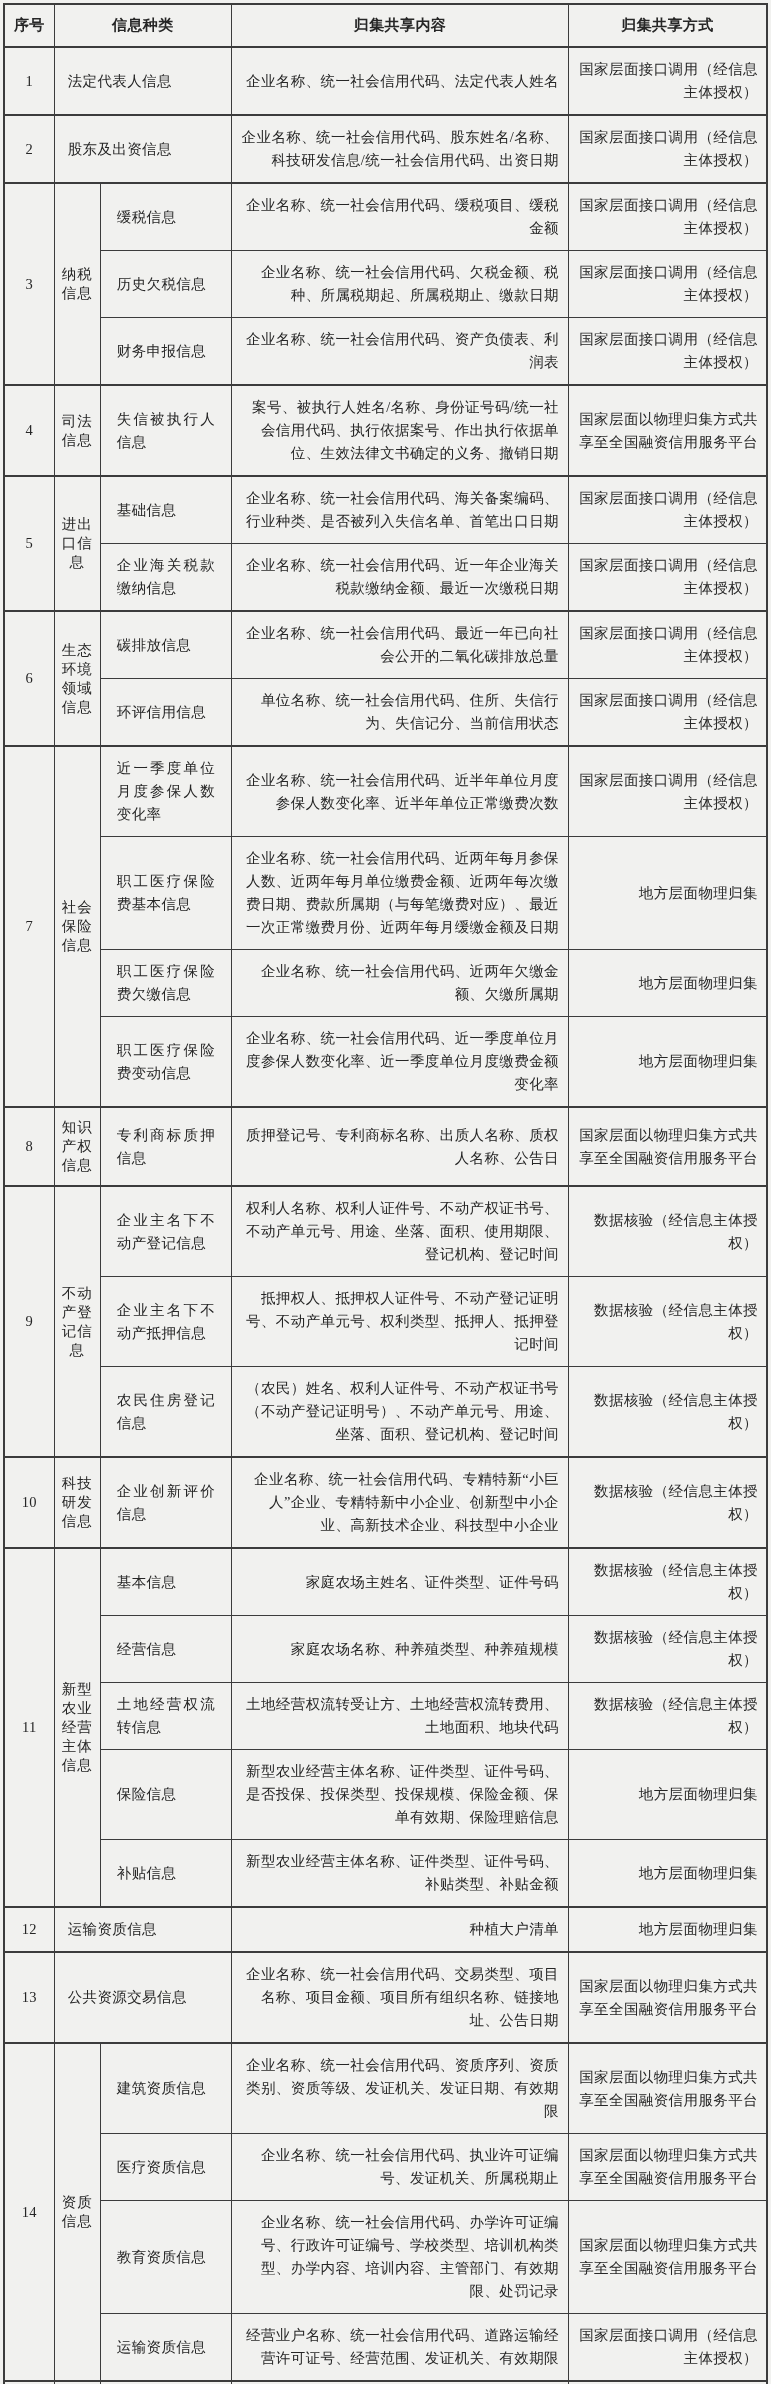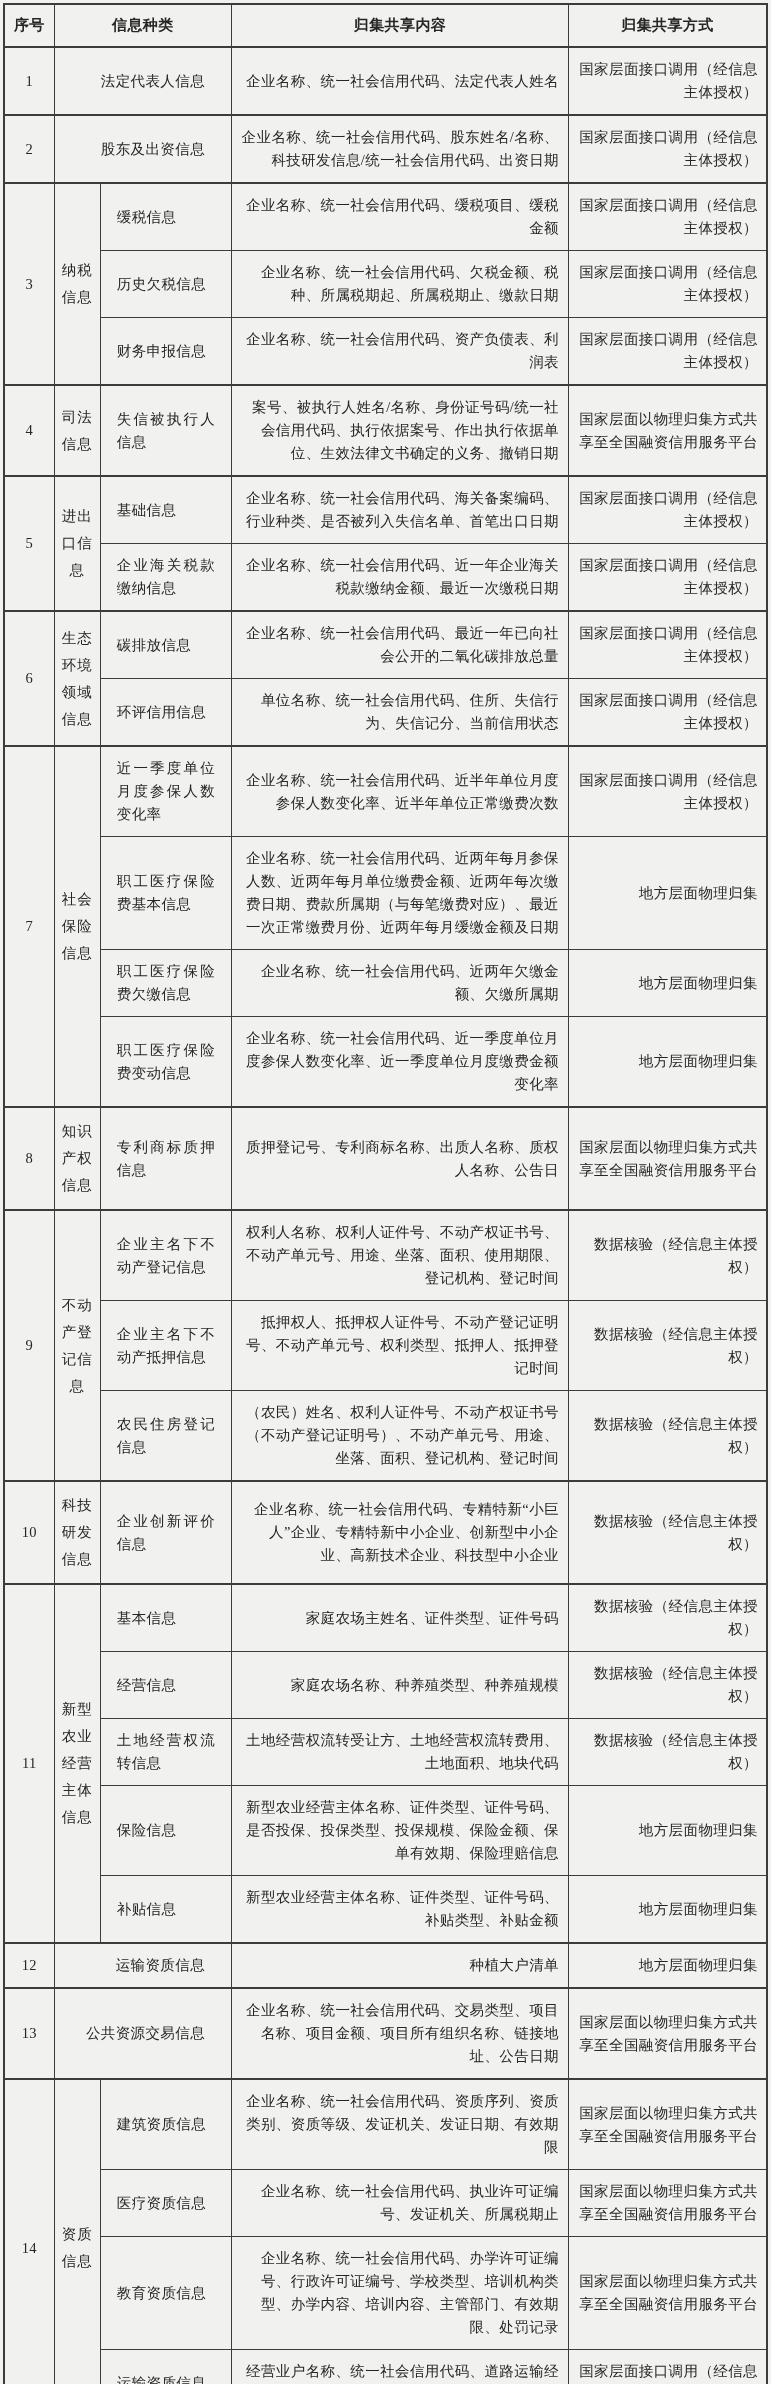--- a/index.html
+++ b/index.html
@@ -44,26 +44,26 @@
   }
   td { padding: 10px 9px; }
   td.num {
     text-align: center;
     padding: 10px 2px;
     font-family: "Liberation Serif", "DejaVu Serif", serif;
   }
   td.cat {
     text-align: center;
     padding: 10px 5px;
-    line-height: 27px;
+    line-height: 19px;
     letter-spacing: 1px;
   }
   td.cat.merged {
-    text-align: right;
-    padding: 10px 26px;
+    text-align: left;
+    padding: 10px 13px;
     letter-spacing: 0.4px;
     line-height: 23px;
     margin-left: 12px;
   }
   td.sub {
     text-align: justify;
     padding: 10px 16px;
   }
   td.content { text-align: right; }
   td.method  { text-align: right; padding: 10px 8px; }

